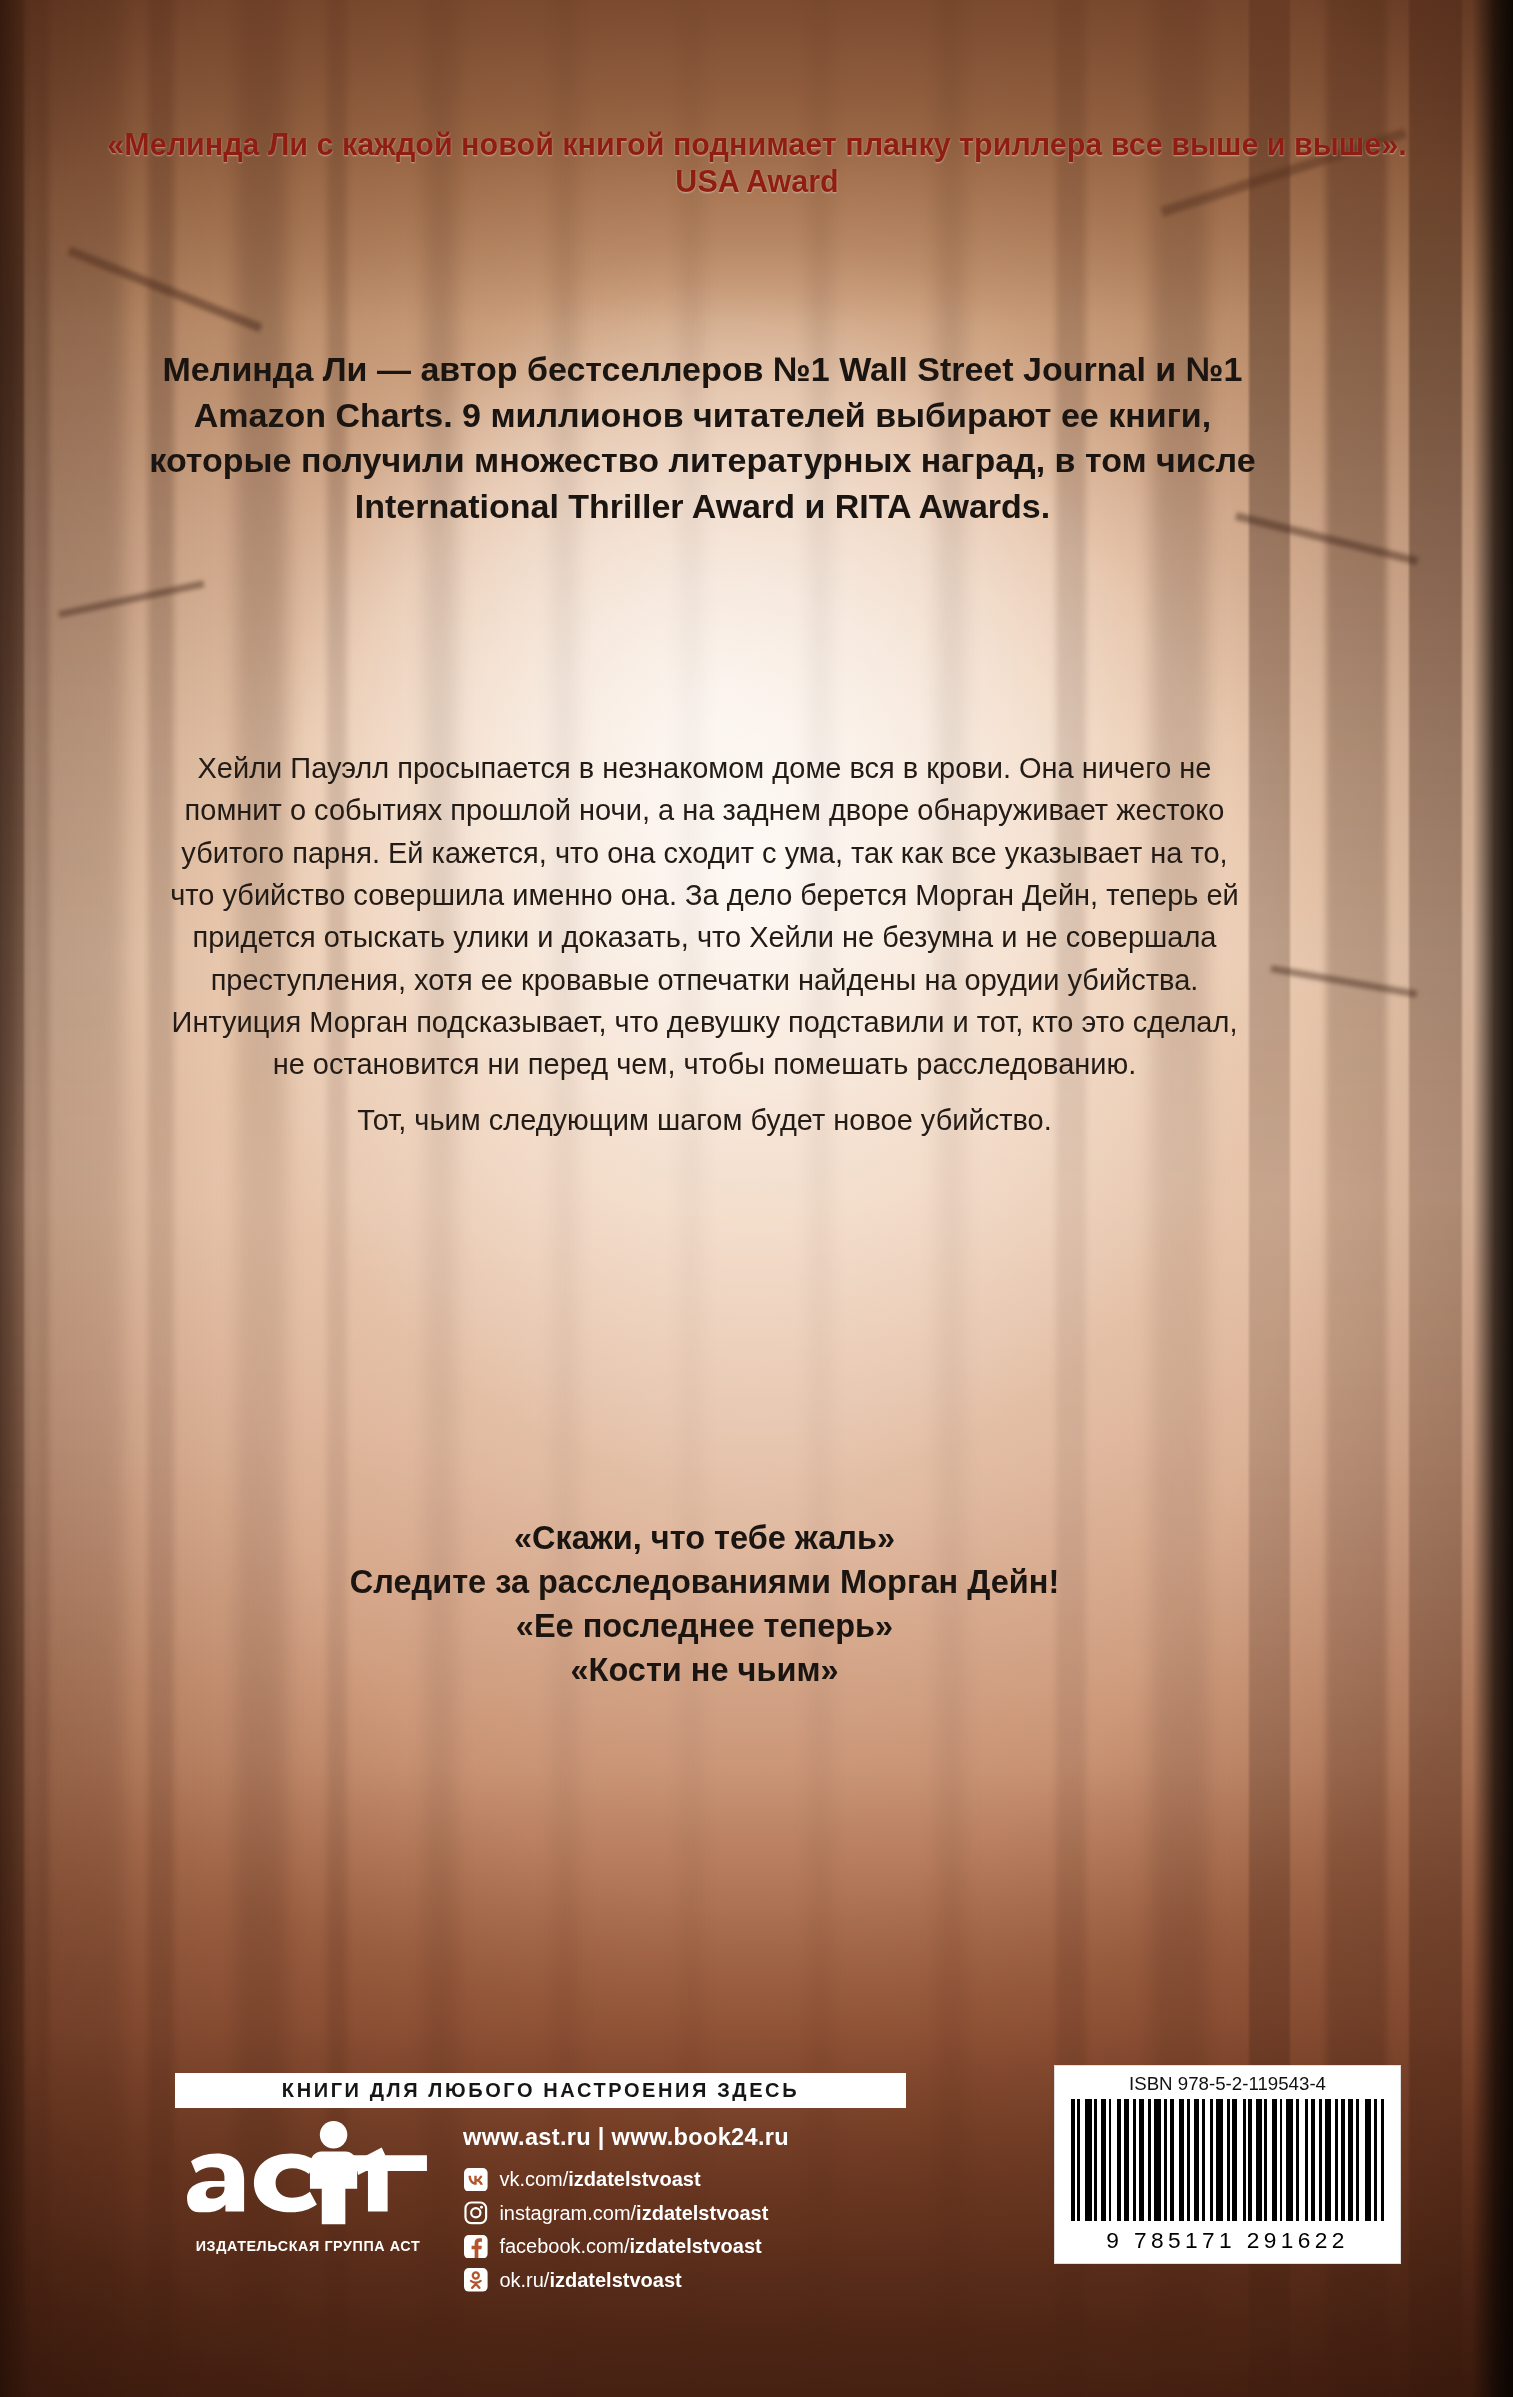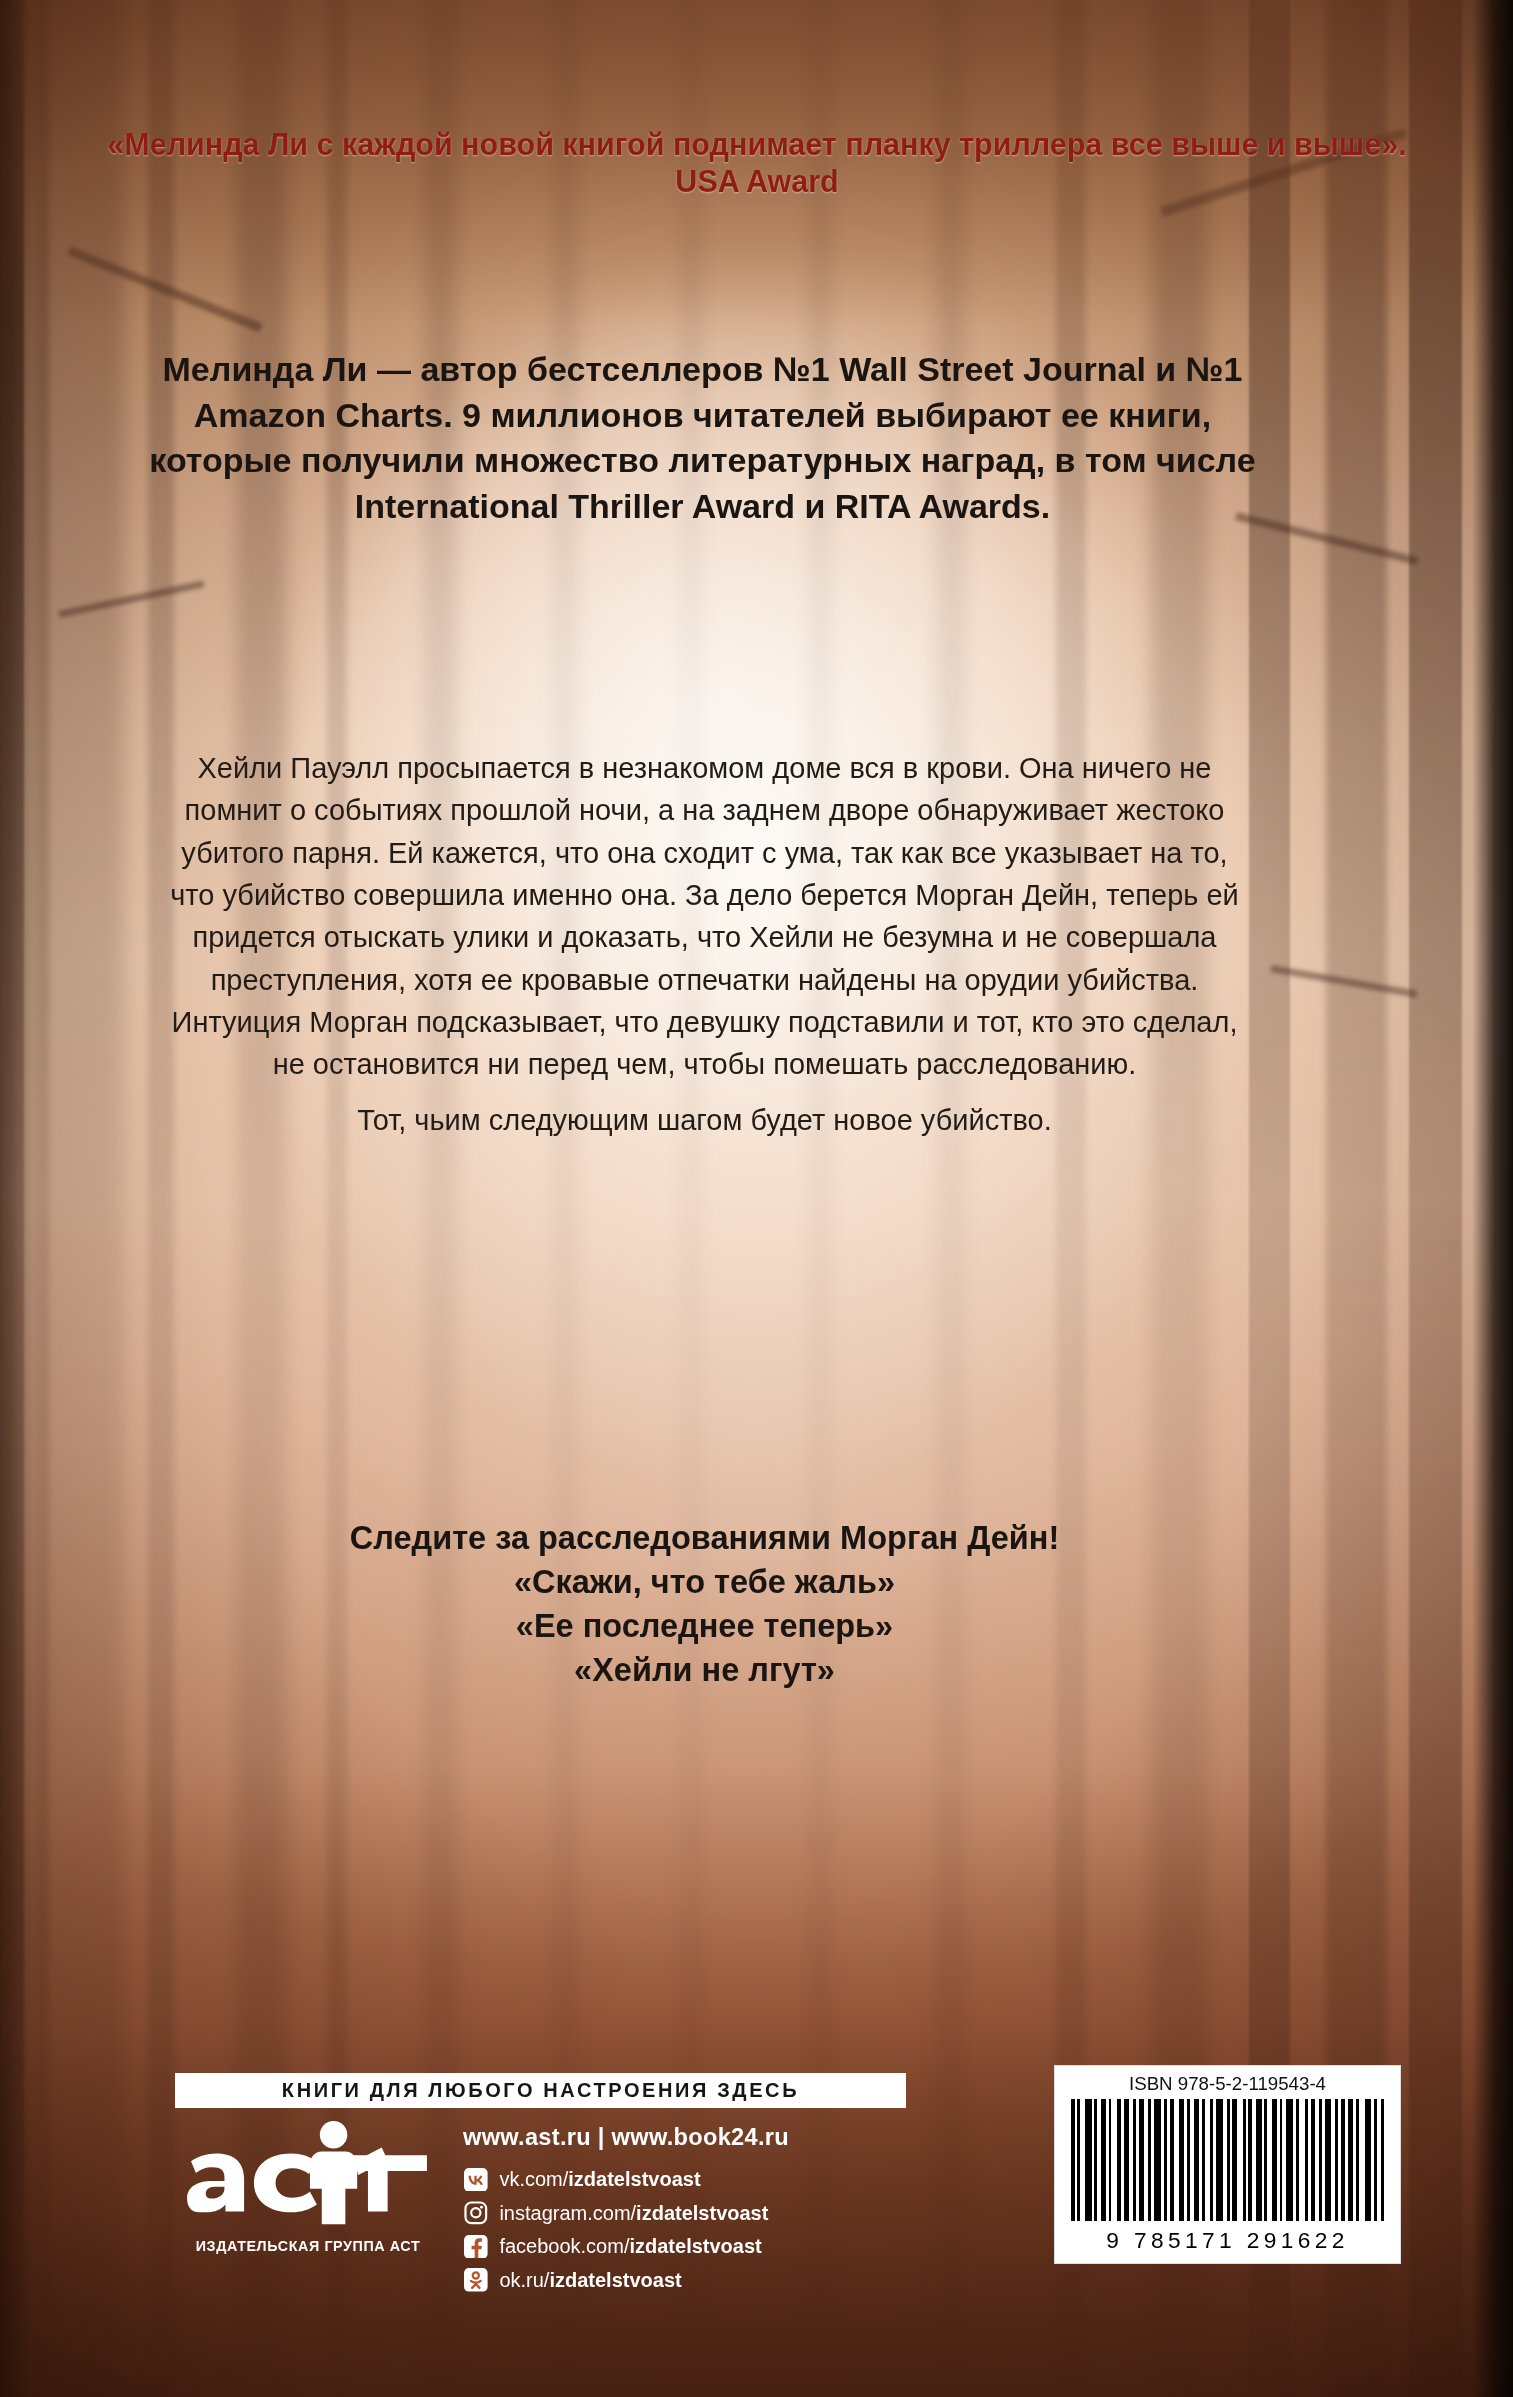--- a/index.html
+++ b/index.html
@@ -323,24 +323,24 @@
     </div>
 
     <div class="author-block">Мелинда Ли — автор бестселлеров №1 Wall Street Journal и №1 Amazon Charts. 9 миллионов читателей выбирают ее книги, которые получили множество литературных наград, в том числе International Thriller Award и RITA Awards.</div>
 
     <div class="synopsis">
       <p>Хейли Пауэлл просыпается в незнакомом доме вся в крови. Она ничего не помнит о событиях прошлой ночи, а на заднем дворе обнаруживает жестоко убитого парня. Ей кажется, что она сходит с ума, так как все указывает на то, что убийство совершила именно она. За дело берется Морган Дейн, теперь ей придется отыскать улики и доказать, что Хейли не безумна и не совершала преступления, хотя ее кровавые отпечатки найдены на орудии убийства. Интуиция Морган подсказывает, что девушку подставили и тот, кто это сделал, не остановится ни перед чем, чтобы помешать расследованию.</p>
       <p>Тот, чьим следующим шагом будет новое убийство.</p>
     </div>
 
     <div class="series">
+      <div>«Скажи, что тебе жаль»</div>
       <div>Следите за расследованиями Морган Дейн!</div>
-      <div>«Скажи, что тебе жаль»</div>
       <div>«Ее последнее теперь»</div>
-      <div>«Хейли не лгут»</div>
+      <div>«Кости не чьим»</div>
     </div>
 
   </div>
 
   <div class="footer">
 
     <div class="tagline">книги для любого настроения здесь</div>
 
     <div class="ast-logo">
       <div class="ast-mark">

